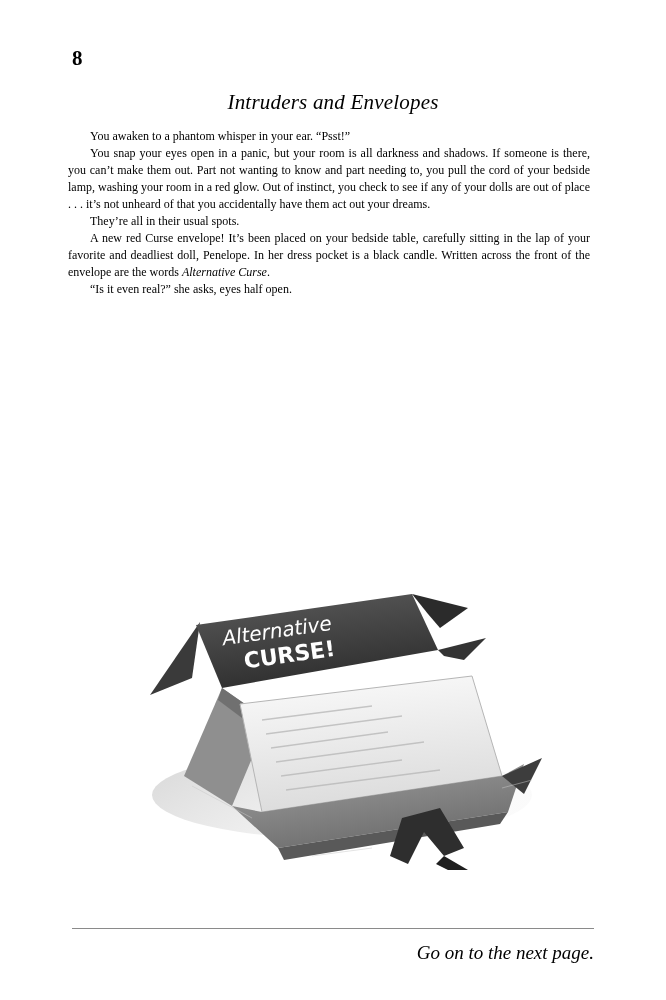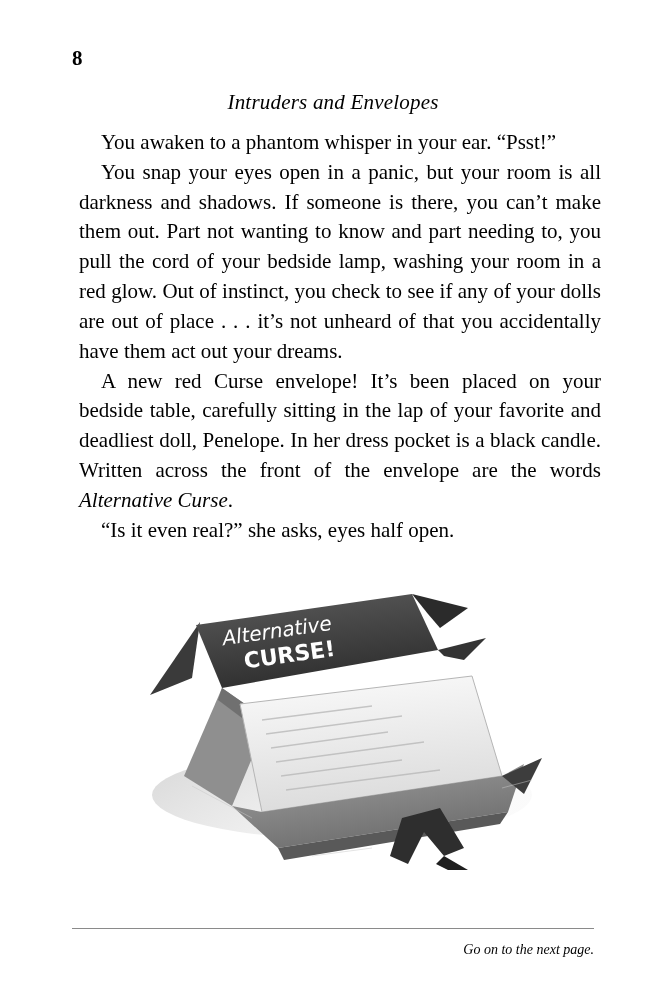--- a/index.html
+++ b/index.html
@@ -36,24 +36,24 @@
     left: 0;
     right: 0;
     top: 90px;
     text-align: center;
     font-style: italic;
     font-size: 21px;
     letter-spacing: 0.2px;
   }
   .body-text {
     position: absolute;
-    left: 79px;
+    left: 68px;
     top: 128px;
     width: 522px;
-    font-size: 21px;
+    font-size: 12px;
     line-height: 1.42;
     text-align: justify;
     text-justify: inter-word;
     hyphens: none;
   }
   .body-text p {
     margin: 0;
     text-indent: 22px;
   }
   .body-text p em { font-style: italic; }
@@ -79,36 +79,37 @@
     top: 928px;
     width: 522px;
     height: 1px;
     background: #8a8a8a;
   }
   .footer-note {
     position: absolute;
     right: 72px;
     top: 942px;
     font-style: italic;
-    font-size: 14px;
+    font-size: 19px;
     text-align: right;
   }
 </style>
 </head>
 <body>
 
 <div class="page">
 
   <div class="page-number">8</div>
 
   <div class="chapter-title">Intruders and Envelopes</div>
 
   <div class="body-text">
     <p>You awaken to a phantom whisper in your ear. “Psst!”</p>
     <p>You snap your eyes open in a panic, but your room is all darkness and shadows. If someone is there, you can’t make them out. Part not wanting to know and part needing to, you pull the cord of your bedside lamp, washing your room in a red glow. Out of instinct, you check to see if any of your dolls are out of place . . . it’s not unheard of that you accidentally have them act out your dreams.</p>
+    <p>They’re all in their usual spots.</p>
     <p>A new red Curse envelope! It’s been placed on your bedside table, carefully sitting in the lap of your favorite and deadliest doll, Penelope. In her dress pocket is a black candle. Written across the front of the envelope are the words <em>Alternative Curse</em>.</p>
     <p>“Is it even real?” she asks, eyes half open.</p>
   </div>
 
   <div class="illustration">
     <svg viewBox="0 0 522 290" xmlns="http://www.w3.org/2000/svg">
       <defs>
         <linearGradient id="flapGrad" x1="0" y1="0" x2="0.3" y2="1">
           <stop offset="0%" stop-color="#5b5b5b"></stop>
           <stop offset="100%" stop-color="#2f2f2f"></stop>

